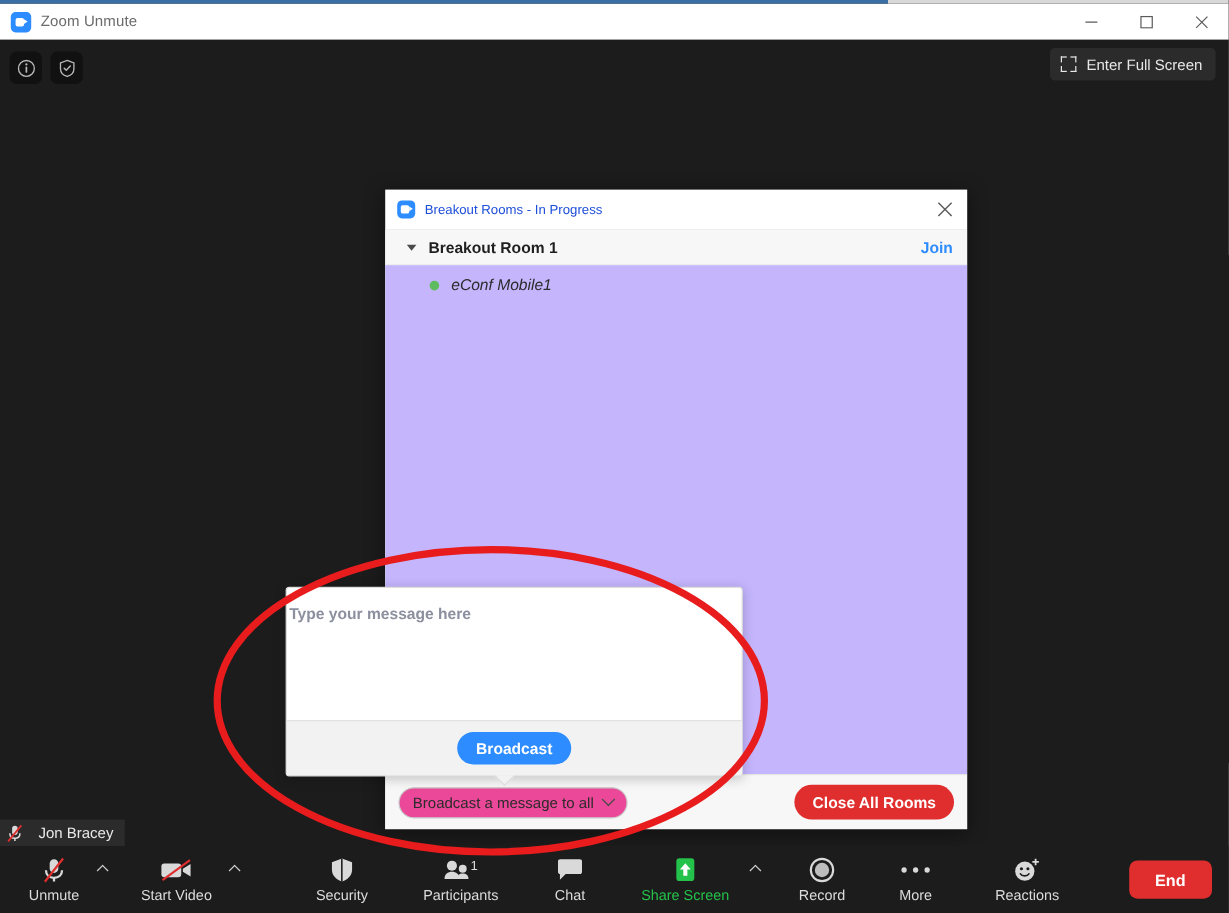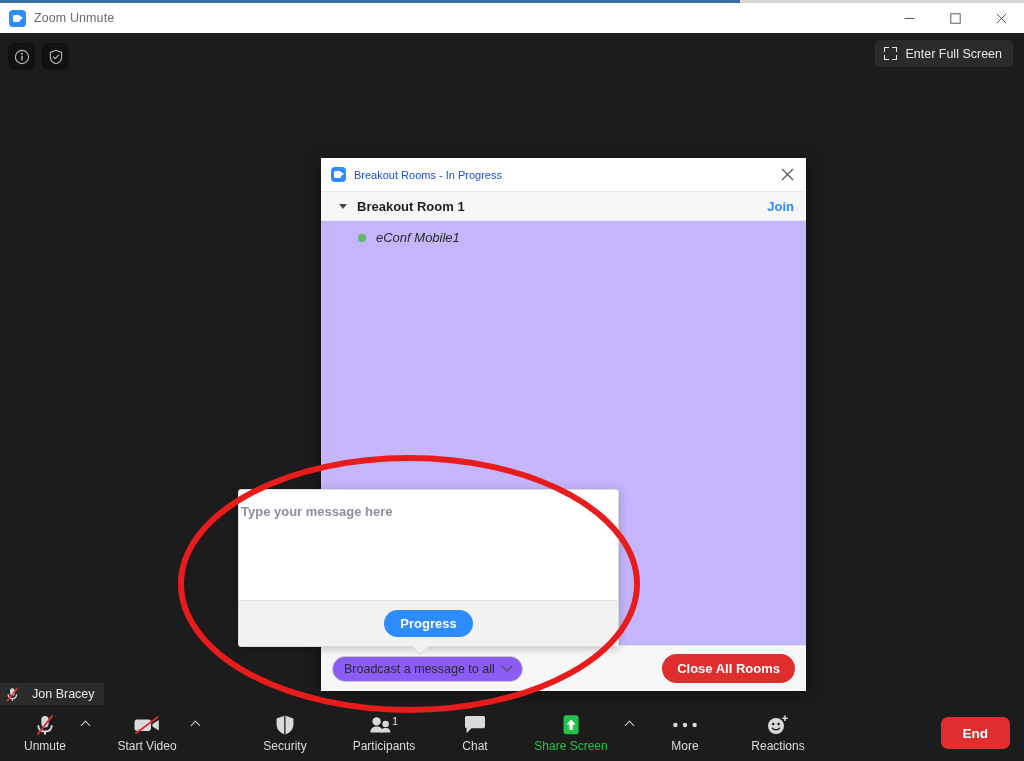--- a/index.html
+++ b/index.html
@@ -241,21 +241,21 @@
     border-top: 1px solid #e6e6e6;
     display: flex;
     align-items: center;
     padding: 0 11px;
     flex-shrink: 0;
   }
   .dropdown {
     height: 26px;
     border: 1px solid #c8c8c8;
     border-radius: 13px;
-    background: #8b5cf6;
+    background: #ec4899;
     padding: 0 11px;
     display: flex;
     align-items: center;
     gap: 8px;
     font-size: 12.5px;
     color: #2b2b2b;
     justify-content: center;
   }
   .chev-down {
     width: 8px; height: 8px;
@@ -538,21 +538,21 @@
         </div>
         <span class="footer-spacer"></span>
         <button class="close-rooms-btn">Close All Rooms</button>
       </div>
 
     </div>
 
     <div class="broadcast-popup">
       <textarea class="bc-input" placeholder="Type your message here" style=""></textarea>
       <div class="bc-footer">
-        <button class="broadcast-btn">Progress</button>
+        <button class="broadcast-btn">Broadcast</button>
       </div>
       <span class="bc-arrow"></span>
     </div>
 
     <svg class="annotation" viewBox="0 0 466 262">
       <ellipse cx="233" cy="131" rx="228" ry="126" fill="none" stroke="#e81c1c" stroke-width="6"></ellipse>
     </svg>
 
     <div class="name-tag">
       <svg width="13" height="15" viewBox="0 0 13 15">
@@ -633,20 +633,29 @@
             <rect x="6.6" y="1.2" width="15" height="19" rx="2.6" fill="#24c24a"></rect>
             <path d="M14.1 5.4 L18.6 10.6 H15.8 V15.8 H12.4 V10.6 H9.6 Z" fill="#ffffff"></path>
           </svg>
         </span>
         <span class="tb-label green">Share Screen</span>
       </div>
       <div class="tb-arrow">
           <span class="caret-up"></span>
         </div>
 
+      <div class="tb-item" style="min-width:62px;margin-left:16px;">
+        <span class="tb-icon">
+          <svg width="22" height="22" viewBox="0 0 22 22">
+            <circle cx="11" cy="11" r="9.3" fill="none" stroke="#d9d9d9" stroke-width="1.8"></circle>
+            <circle cx="11" cy="11" r="6" fill="#bdbdbd"></circle>
+          </svg>
+        </span>
+        <span class="tb-label">Record</span>
+      </div>
 
       <div class="tb-item" style="min-width:62px;margin-left:16px;">
         <span class="tb-icon">
           <svg width="26" height="8" viewBox="0 0 26 8">
             <circle cx="3.4" cy="4" r="2.2" fill="#d9d9d9"></circle>
             <circle cx="13" cy="4" r="2.2" fill="#d9d9d9"></circle>
             <circle cx="22.6" cy="4" r="2.2" fill="#d9d9d9"></circle>
           </svg>
         </span>
         <span class="tb-label">More</span>

